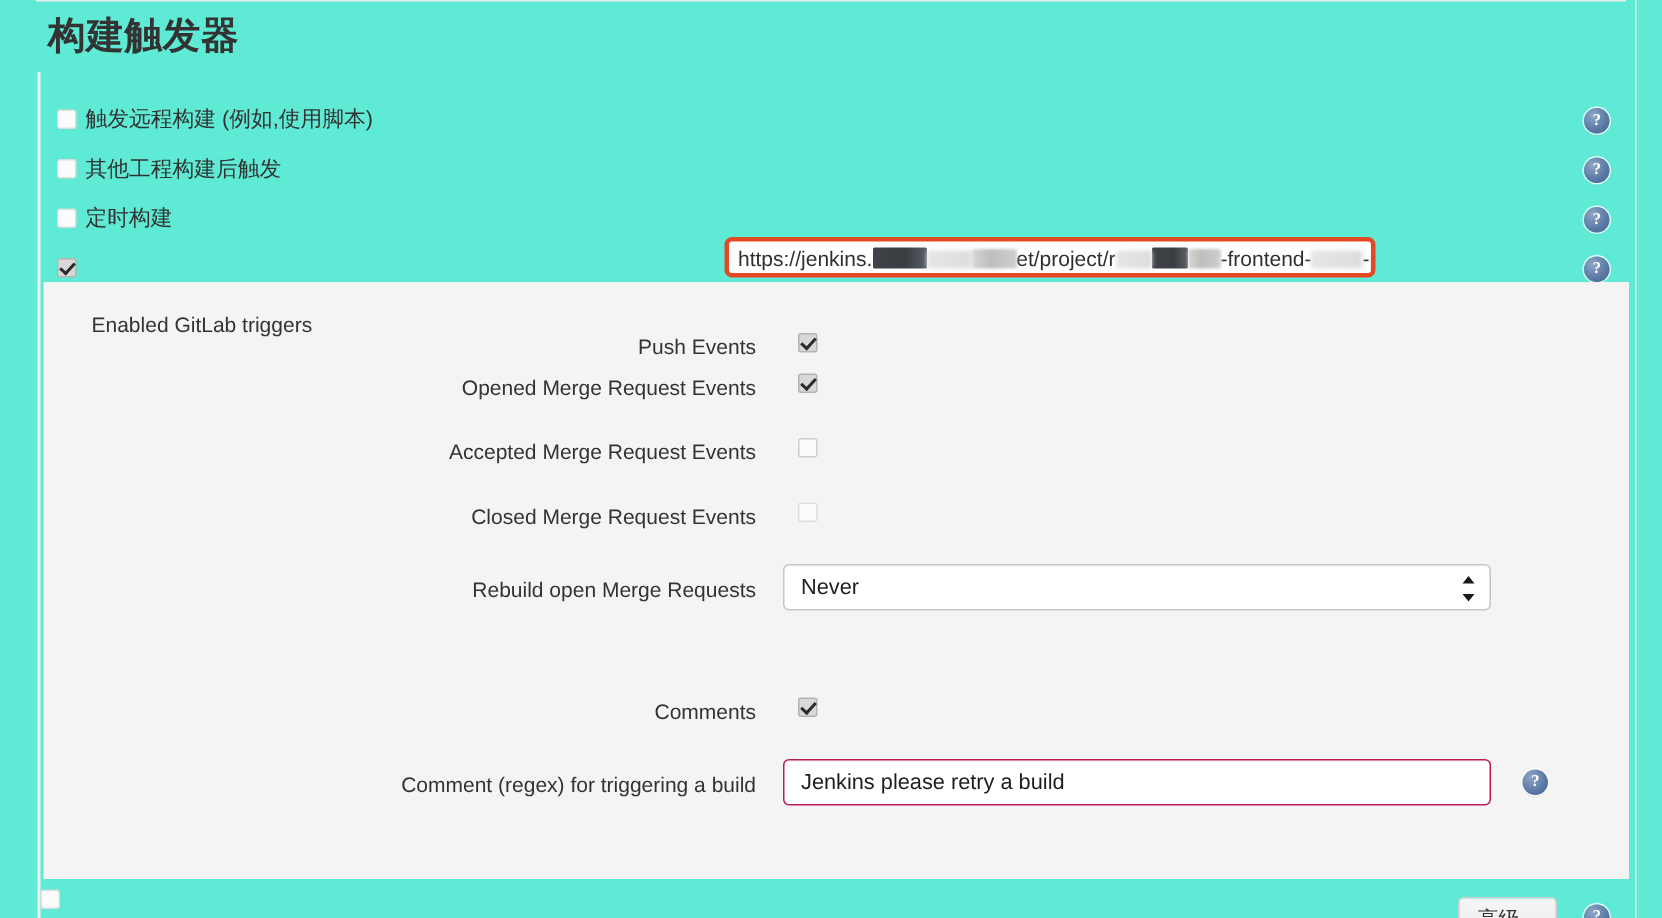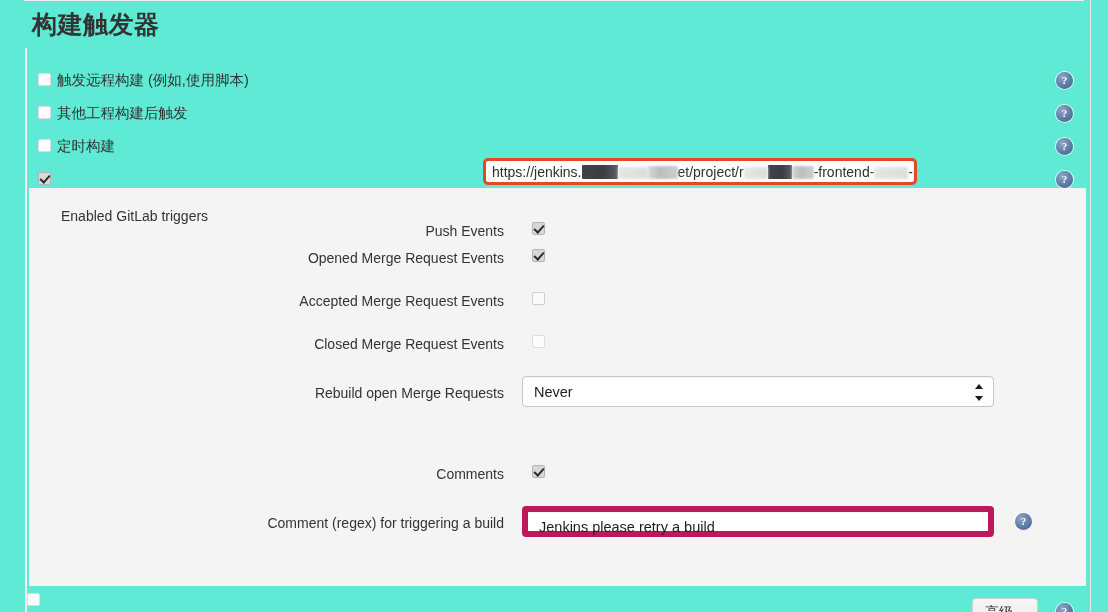--- a/index.html
+++ b/index.html
@@ -275,21 +275,21 @@
     border-top: 5px solid #1a1a1a;
   }
 
   
   .txt-box {
     position: absolute;
     left: 493px;
     width: 472px;
     height: 31px;
     background: #ffffff;
-    border: 6px solid #be185d;
+    border: 1px solid #be185d;
     border-radius: 4px;
     box-sizing: border-box;
     box-shadow: inset 0 1px 1px rgba(0,0,0,0.03);
   }
   .txt-value {
     position: absolute;
     left: 11px;
     top: 6px;
     font-size: 14.5px;
     line-height: 18px;

